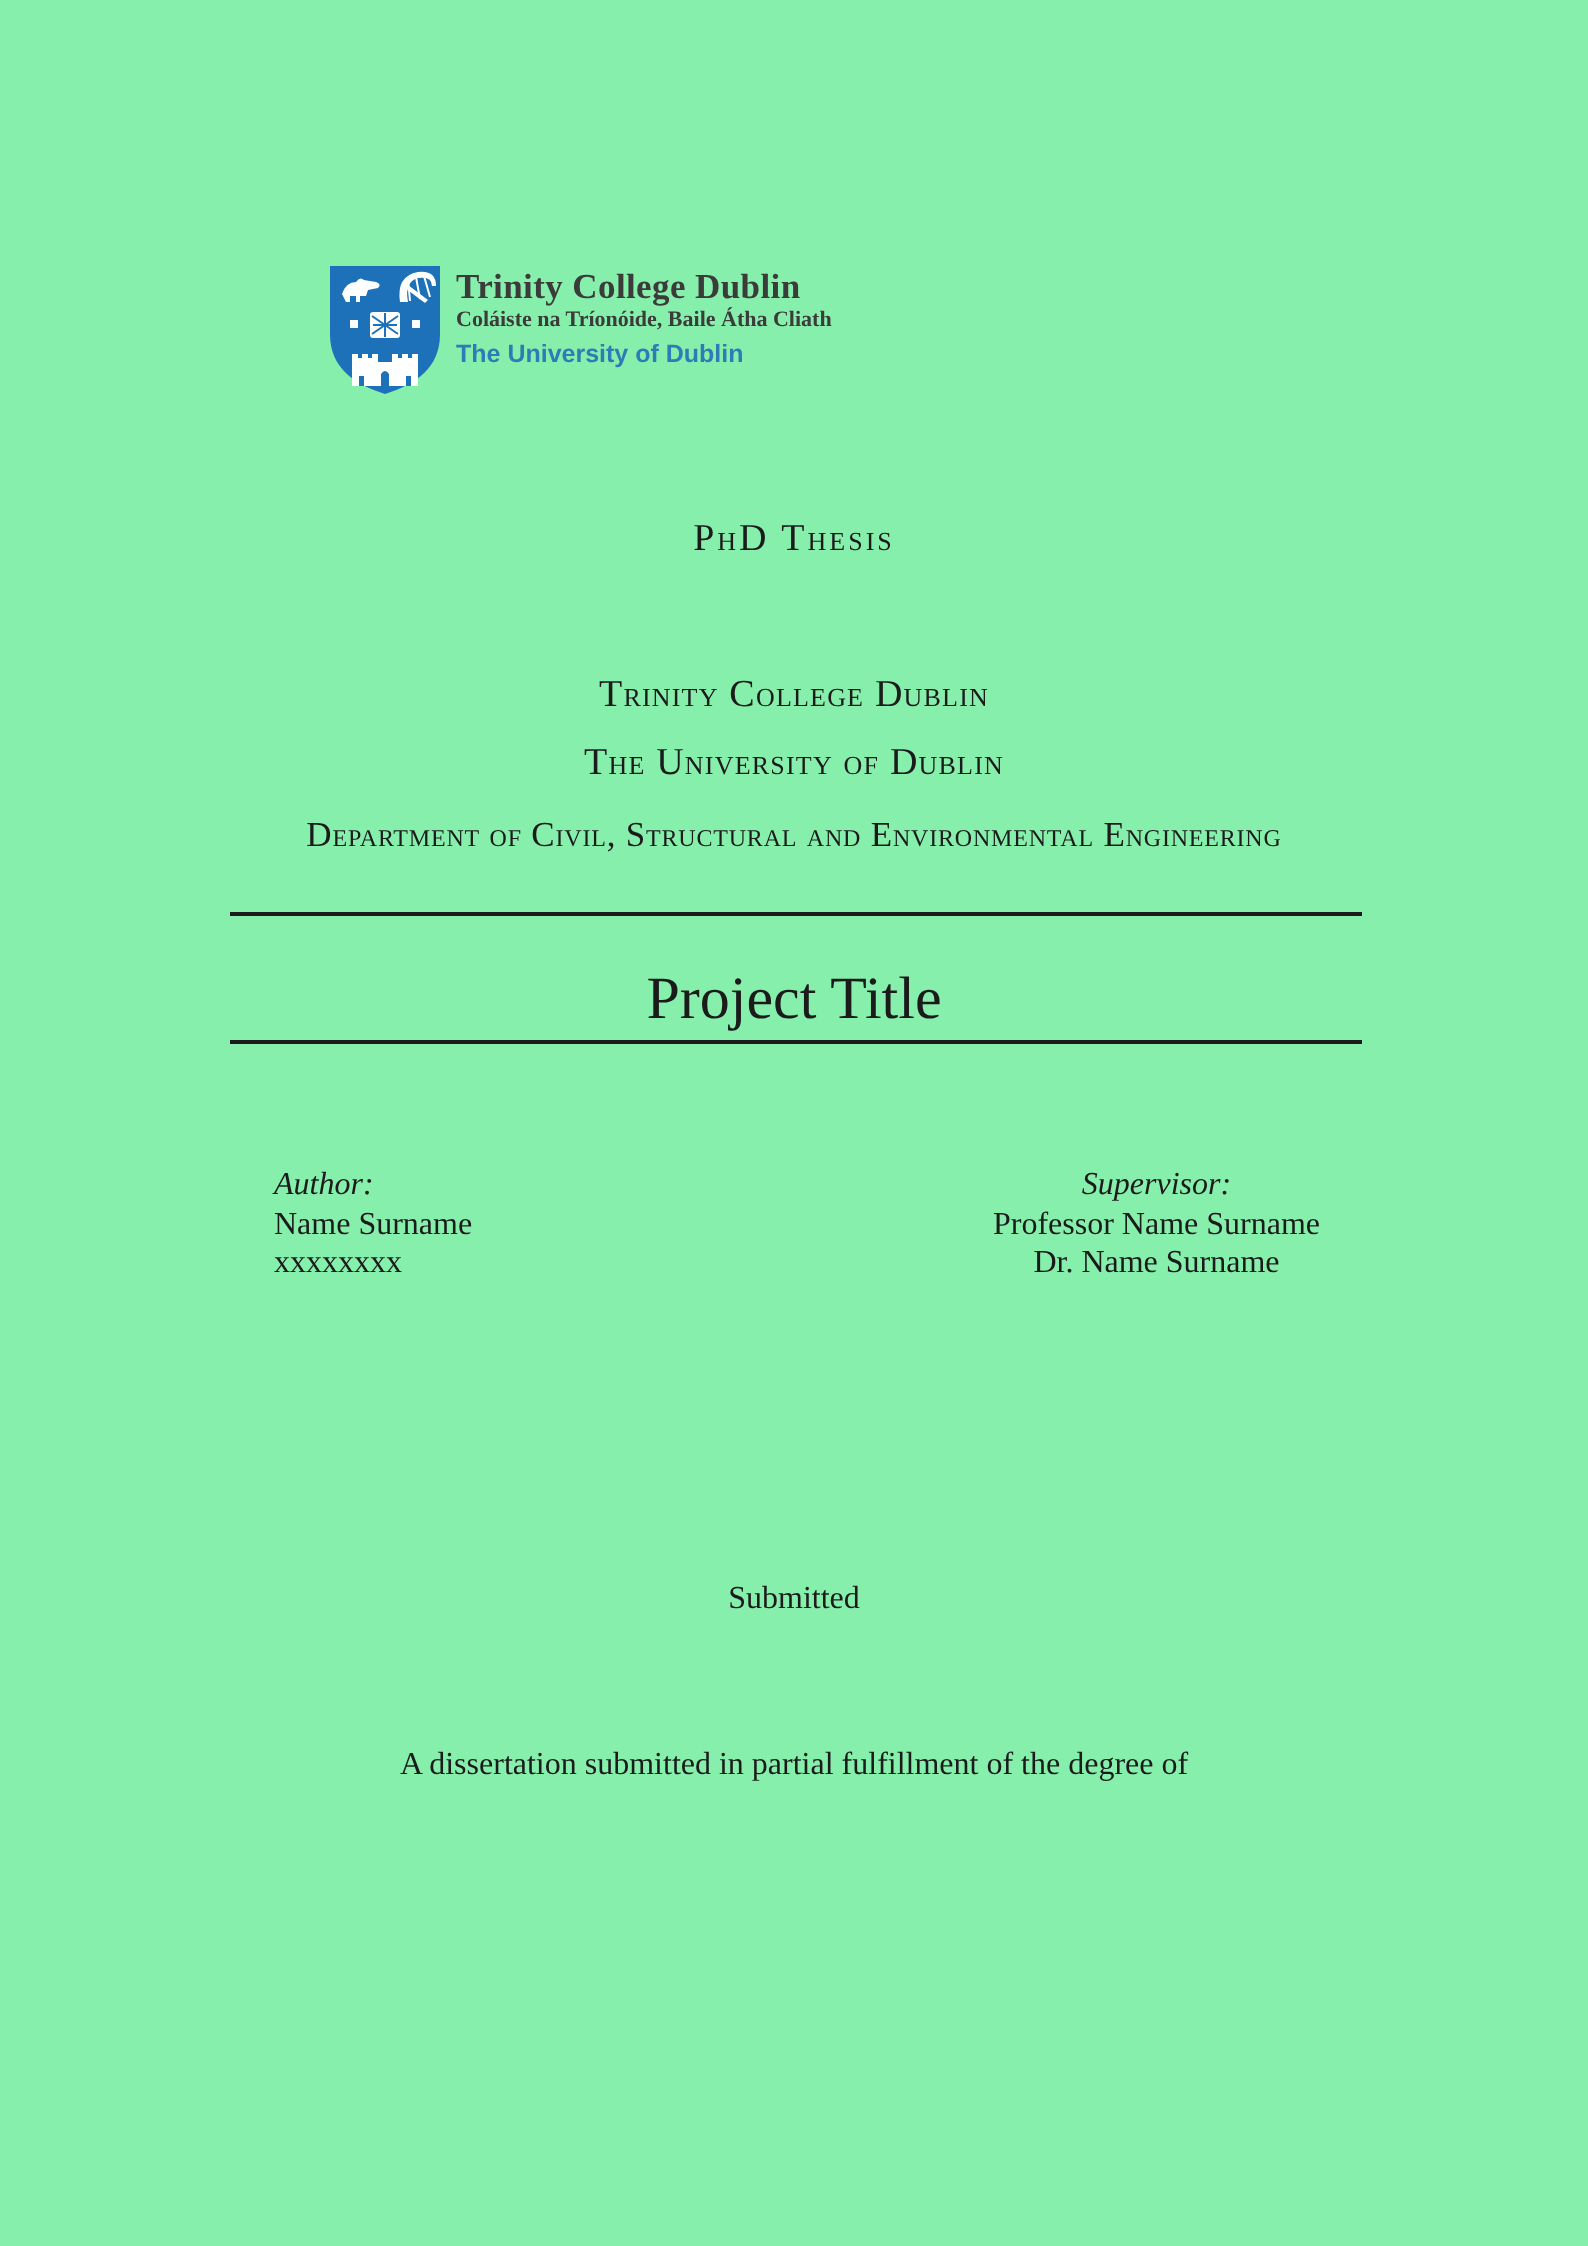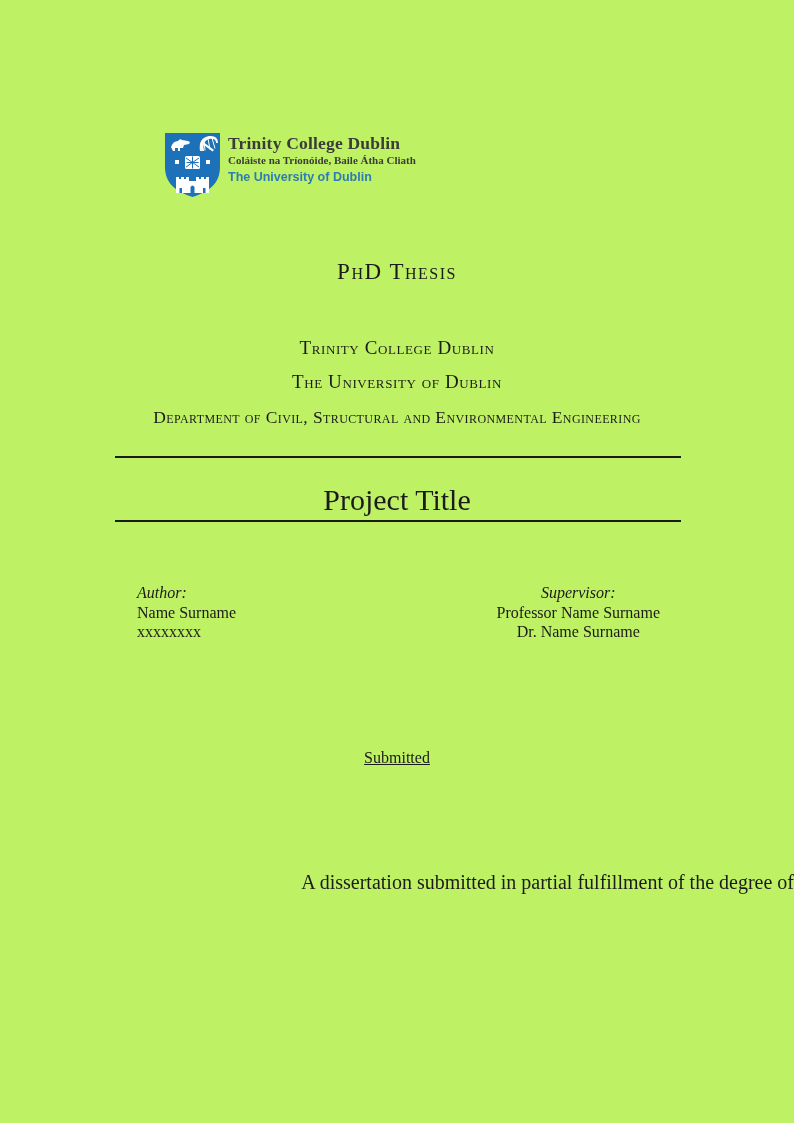--- a/index.html
+++ b/index.html
@@ -4,21 +4,21 @@
 <style>
   html, body {
     margin: 0;
     padding: 0;
     background: #ffffff;
   }
   .page {
     position: relative;
     width: 794px;
     height: 1123px;
-    background: #bef264;
+    background: #86efac;
     font-family: "Liberation Serif", serif;
     color: #1b1b1b;
     overflow: hidden;
   }
 
   
   .logo {
     position: absolute;
     left: 163px;
     top: 131px;
@@ -54,21 +54,21 @@
   
   .centerline {
     position: absolute;
     left: 0;
     width: 794px;
     text-align: center;
   }
   .sc { font-variant: small-caps; }
   .thesis-type {
     top: 259px;
-    font-size: 23px;
+    font-size: 19px;
     letter-spacing: 1.5px;
   }
   .inst-1 { top: 337px; font-size: 19px; letter-spacing: 0.6px; }
   .inst-2 { top: 371px; font-size: 19px; letter-spacing: 0.6px; }
   .dept   { top: 407px; font-size: 17.5px; letter-spacing: 0.4px; }
 
   
   .rule {
     position: absolute;
     left: 115px;
@@ -94,32 +94,30 @@
     justify-content: space-between;
     font-size: 16px;
     line-height: 19.5px;
   }
   .people .col-left  { padding-left: 22px; text-align: left; }
   .people .col-right { padding-right: 21px; text-align: center; }
   .italic { font-style: italic; }
 
   
   .submitted {
-    top: 749px;
+    top: 791px;
     font-size: 16px;
     line-height: 18.5px;
-    text-decoration: underline;
   }
 
   
   .degree-statement {
     top: 874px;
-    font-size: 20px;
+    font-size: 16px;
     line-height: 17.5px;
-    text-align: right;
   }
 </style>
 </head>
 <body>
 
 <div class="page">
 
   <div class="logo">
     <svg width="59" height="68" viewBox="0 0 59 68" xmlns="http://www.w3.org/2000/svg">
 

